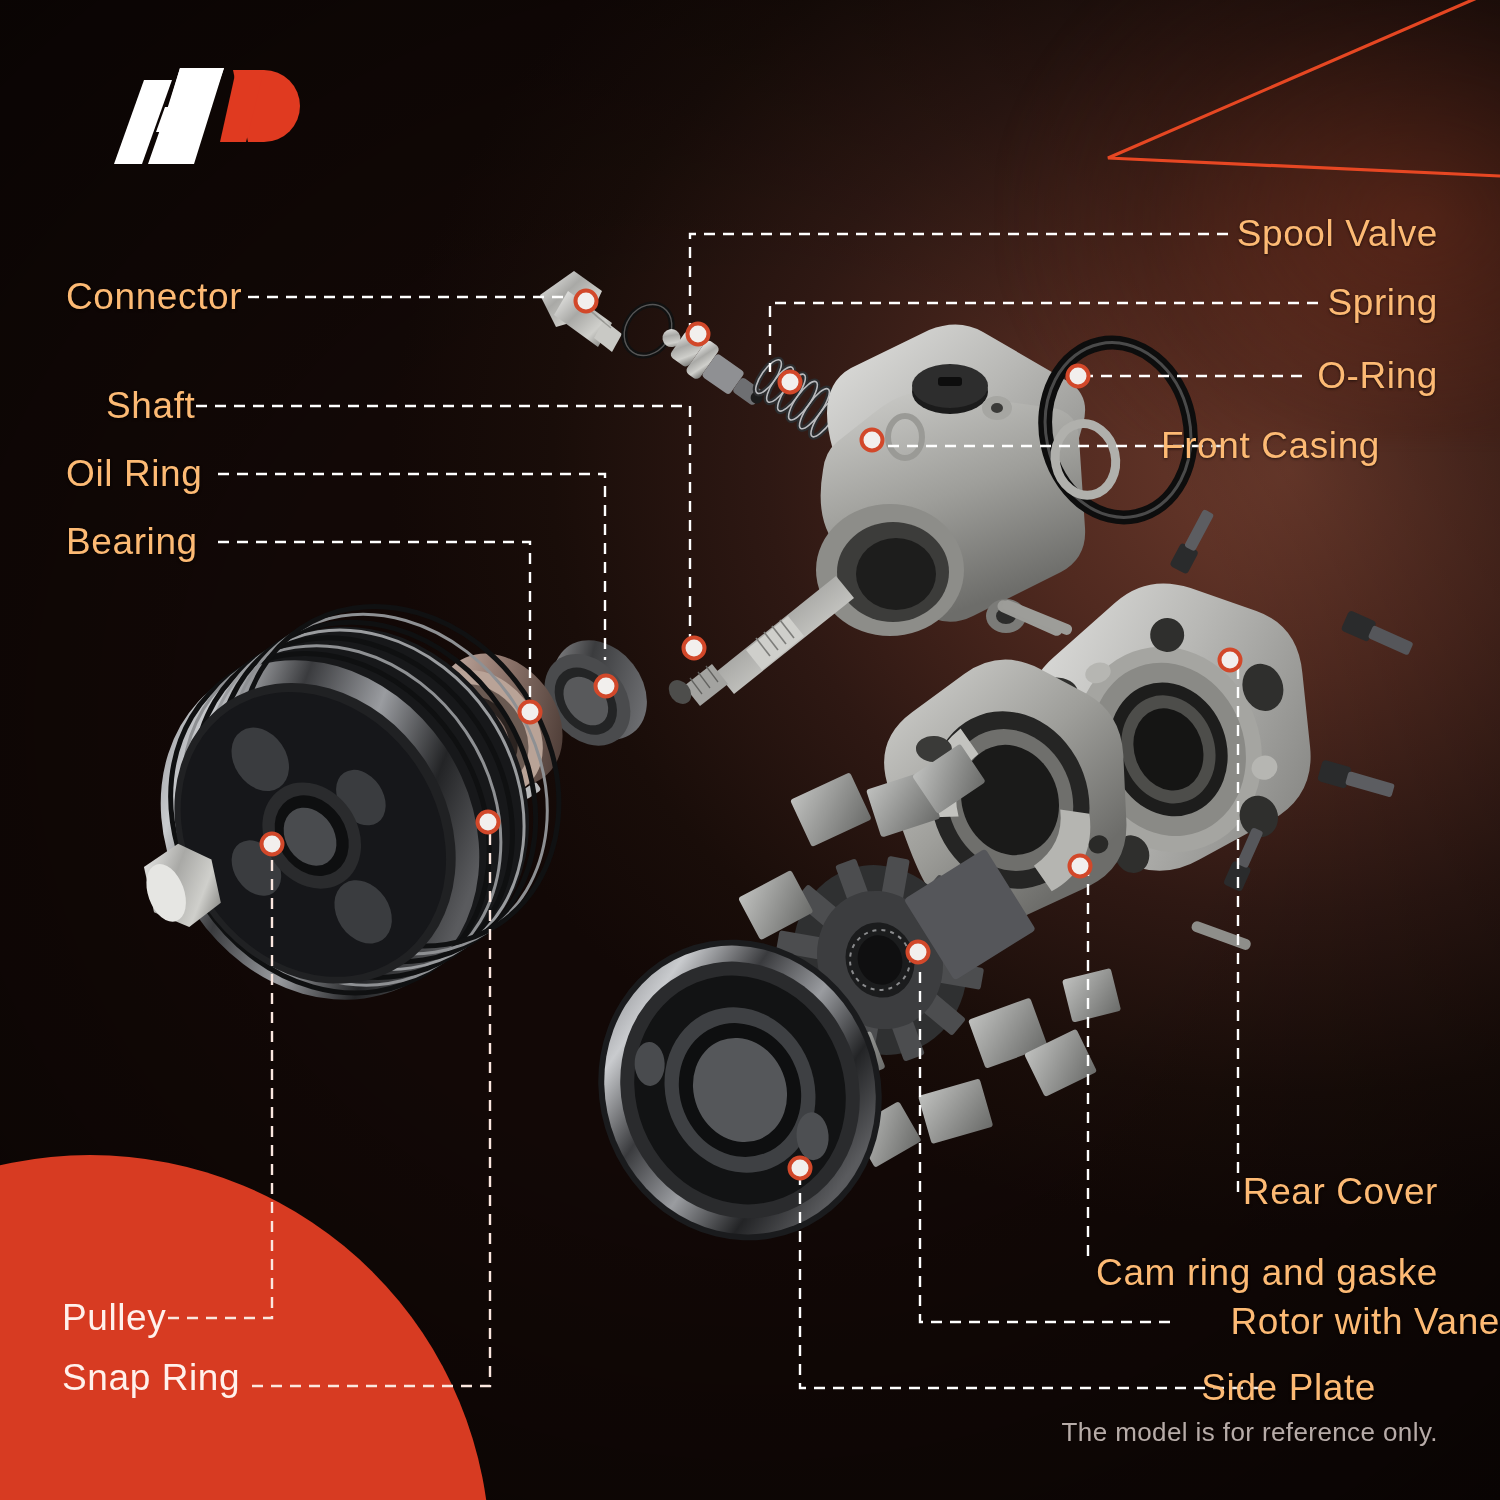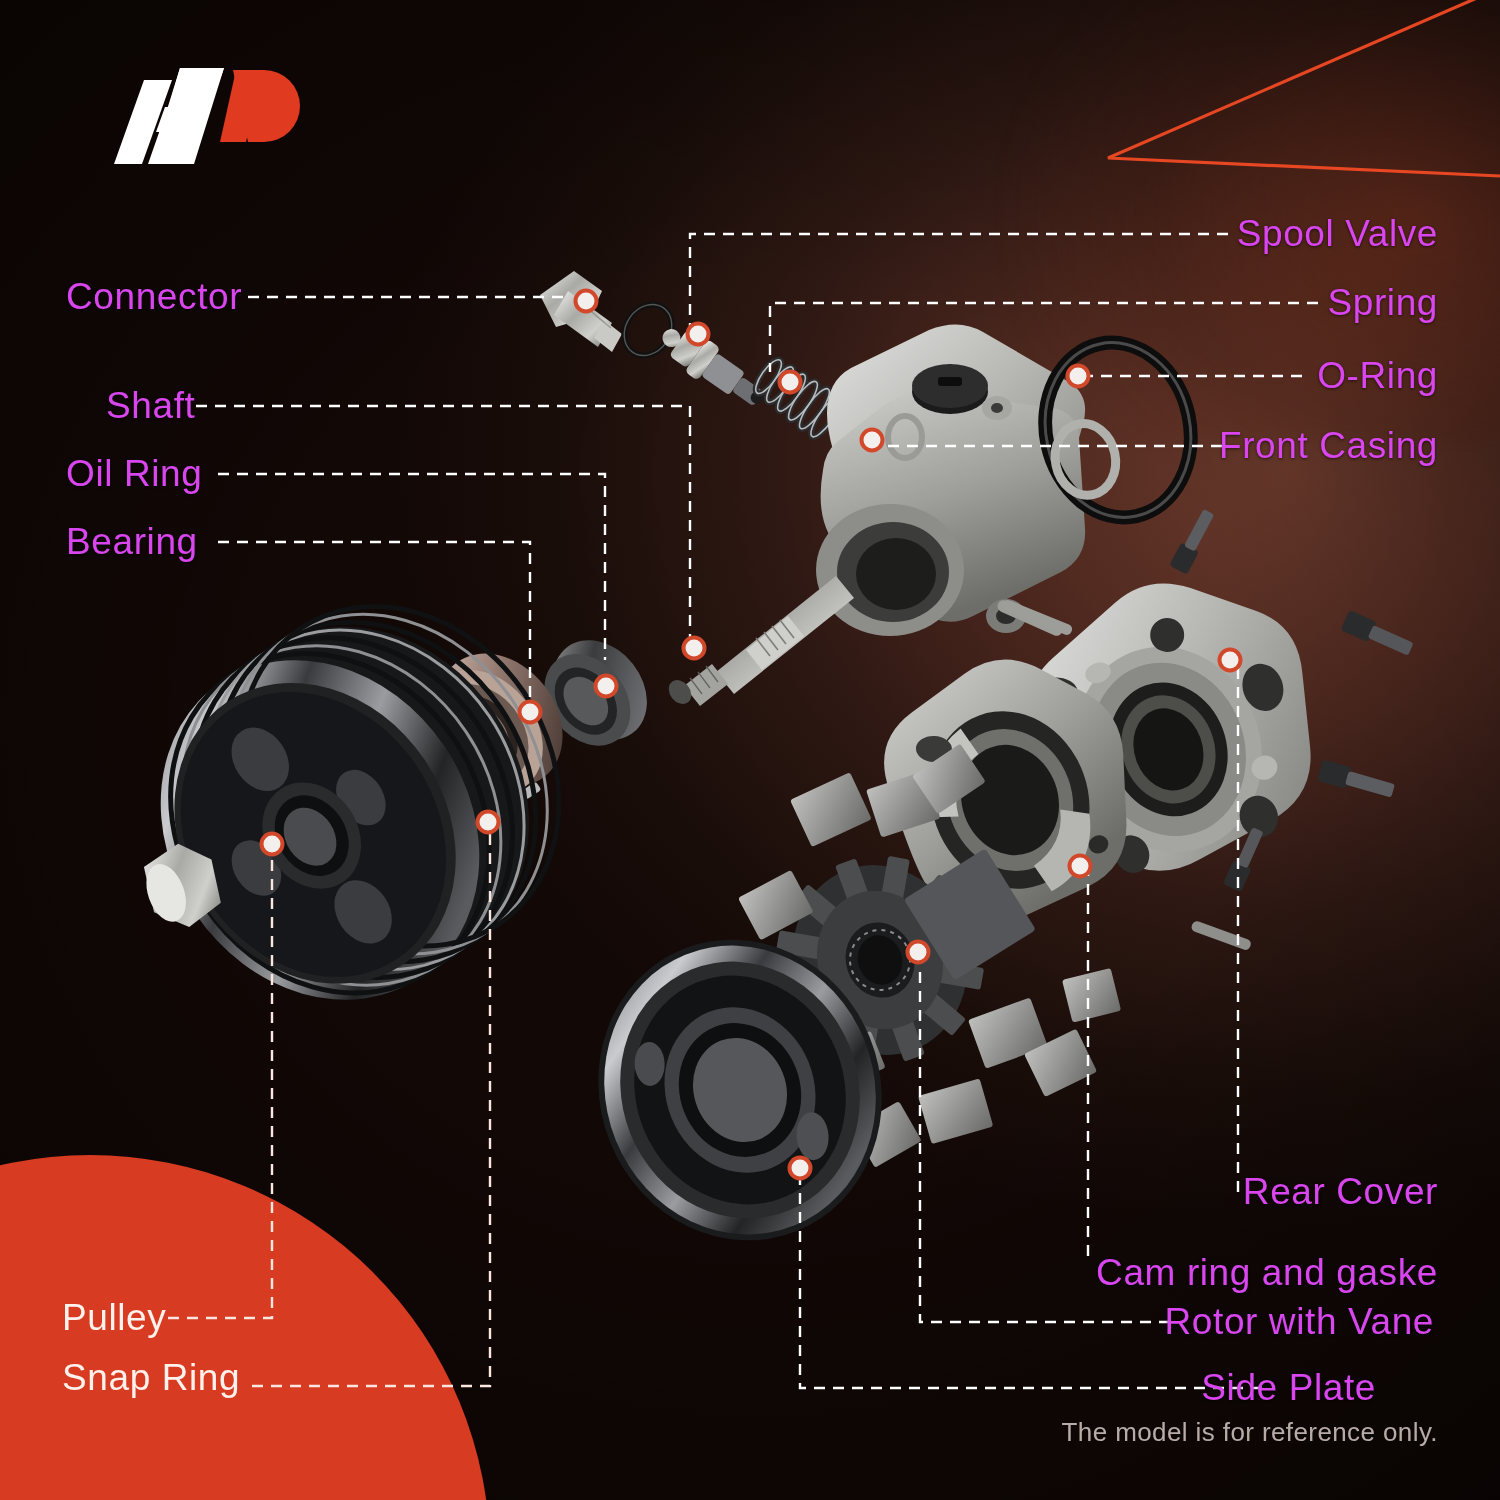--- a/index.html
+++ b/index.html
@@ -30,21 +30,21 @@
 
   
   .art{position:absolute;inset:0;}
 
   
   .leads{position:absolute;inset:0;}
   .lead-path{fill:none;stroke:#ffffff;stroke-width:2.4;stroke-dasharray:11 8;stroke-linecap:butt;}
   .lead-path.onred{stroke:#fbe7df;}
 
   
-  .lbl{position:absolute;color:#d946ef;font-size:37px;letter-spacing:.6px;white-space:nowrap;
+  .lbl{position:absolute;color:#fdba74;font-size:37px;letter-spacing:.6px;white-space:nowrap;
        font-weight:400;line-height:1;text-shadow:0 1px 3px rgba(0,0,0,.6);}
   .lbl.r{transform:translateX(-100%);}
   .lbl.onred{color:#fff1ec;text-shadow:none;}
   .disclaimer{position:absolute;right:62px;top:1448px;transform:translateY(-100%);
       color:#cfc3bf;font-size:26px;letter-spacing:.4px;white-space:nowrap;opacity:.88;}
 </style>
 </head>
 <body>
 
 <div id="stage">
@@ -475,24 +475,24 @@
   </svg>
 
   <div class="lbl" style="left:66px;  top:278px;">Connector</div>
   <div class="lbl" style="left:66px;  top:387px;margin-left:40px;">Shaft</div>
   <div class="lbl" style="left:66px;  top:455px;">Oil Ring</div>
   <div class="lbl" style="left:66px;  top:523px;">Bearing</div>
 
   <div class="lbl r" style="left:1438px; top:215px;">Spool Valve</div>
   <div class="lbl r" style="left:1438px; top:284px;">Spring</div>
   <div class="lbl r" style="left:1438px; top:357px;">O-Ring</div>
-  <div class="lbl r" style="left:1438px; top:427px;">Front Casing</div>
+  <div class="lbl r" style="left:1380px; top:427px;">Front Casing</div>
 
   <div class="lbl r" style="left:1438px; top:1173px;">Rear Cover</div>
   <div class="lbl r" style="left:1438px; top:1237px;margin-top:17px;">Cam ring and gaske</div>
-  <div class="lbl r" style="left:1434px; top:1303px;">Rotor with Vane</div>
+  <div class="lbl r" style="left:1500px; top:1303px;">Rotor with Vane</div>
   <div class="lbl r" style="left:1376px; top:1369px;">Side Plate</div>
 
   <div class="lbl onred" style="left:62px; top:1299px;">Pulley</div>
   <div class="lbl onred" style="left:62px; top:1359px;">Snap Ring</div>
 
   <div class="disclaimer">The model is for reference only.</div>
 </div>
 
 </body></html>

